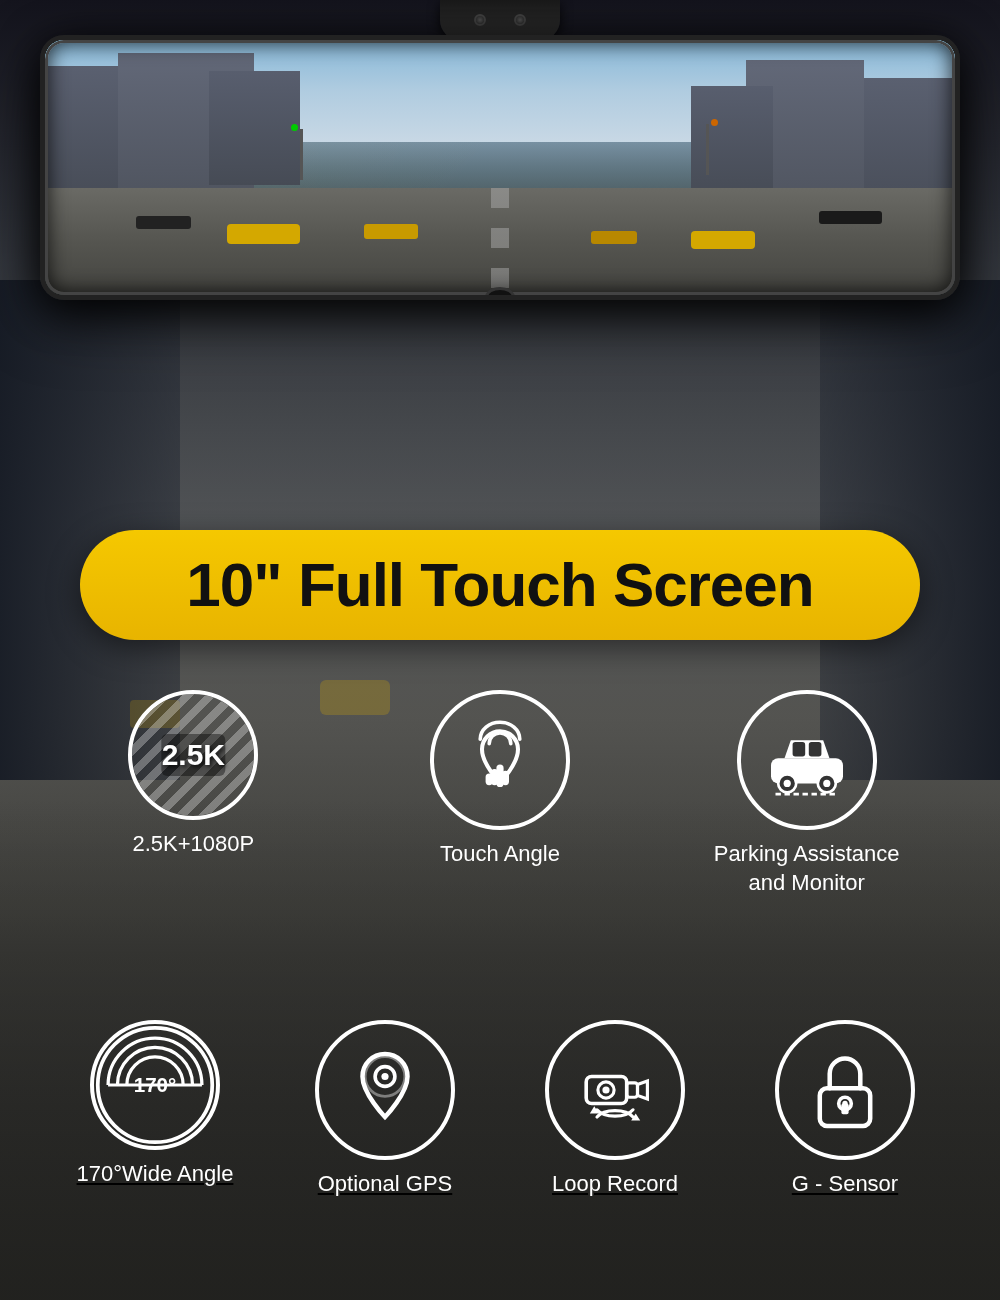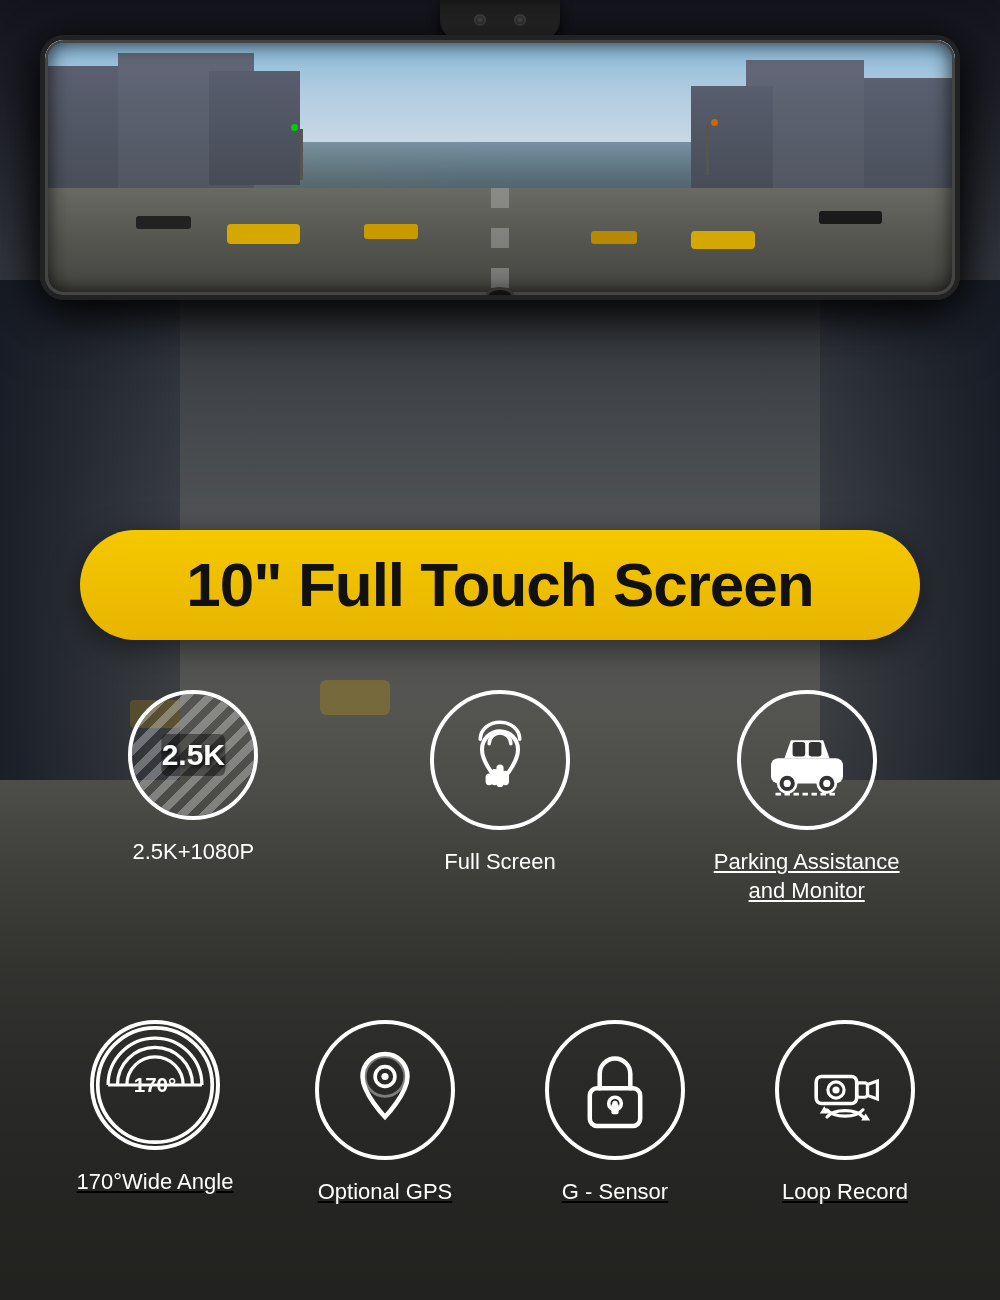--- a/index.html
+++ b/index.html
@@ -227,21 +227,21 @@
       justify-content: center;
       background: transparent;
       position: relative;
     }
 
     .feature-label {
       color: white;
       font-size: 22px;
       font-weight: 500;
       text-align: center;
-      margin-top: 18px;
+      margin-top: 10px;
       line-height: 1.3;
     }
 
     
     .icon-svg {
       width: 90px;
       height: 90px;
     }
 
     
@@ -380,21 +380,21 @@
           <path d="M50 75 C50 75 30 55 30 38 C30 27 39 18 50 18 C61 18 70 27 70 38 C70 55 50 75 50 75Z" fill="none" stroke="white" stroke-width="4.5"></path>
           <path d="M38 32 C38 25 43.5 20 50 20 C56.5 20 62 25 62 32" fill="none" stroke="white" stroke-width="4" stroke-linecap="round"></path>
           <path d="M28 27 C28 16 38 8 50 8 C62 8 72 16 72 27" fill="none" stroke="white" stroke-width="4" stroke-linecap="round"></path>
 
           <rect x="46" y="55" width="8" height="25" rx="4" fill="white"></rect>
           <rect x="40" y="60" width="8" height="18" rx="4" fill="white"></rect>
           <rect x="52" y="62" width="8" height="16" rx="4" fill="white"></rect>
           <rect x="34" y="65" width="8" height="13" rx="4" fill="white"></rect>
         </svg>
       </div>
-      <div class="feature-label">Full Screen</div>
+      <div class="feature-label">Touch Angle</div>
     </div>
 
     <div class="feature-item">
       <div class="feature-icon-circle">
         <svg class="icon-svg" viewBox="0 0 100 100">
 
           <rect x="10" y="48" width="80" height="28" rx="8" fill="white"></rect>
 
           <path d="M25 48 L32 28 L68 28 L75 48Z" fill="white"></path>
 
@@ -402,21 +402,21 @@
           <rect x="52" y="30" width="14" height="16" rx="3" fill="#333"></rect>
 
           <circle cx="28" cy="76" r="10" fill="#333" stroke="white" stroke-width="3"></circle>
           <circle cx="72" cy="76" r="10" fill="#333" stroke="white" stroke-width="3"></circle>
           <circle cx="28" cy="76" r="4" fill="white"></circle>
           <circle cx="72" cy="76" r="4" fill="white"></circle>
 
           <line x1="15" y1="88" x2="85" y2="88" stroke="white" stroke-width="3" stroke-dasharray="6,4"></line>
         </svg>
       </div>
-      <div class="feature-label" style="white-space:pre-line;text-decoration:underline;">Parking Assistance
+      <div class="feature-label" style="white-space:pre-line;">Parking Assistance
 and Monitor</div>
     </div>
   </div>
 
   <div class="features-row features-row-2">
 
     <div class="feature-item">
       <div class="icon-170">
         <svg width="130" height="130" viewBox="0 0 130 130">
 
@@ -440,36 +440,20 @@
 
           <path d="M50 10 C36 10 25 21 25 35 C25 54 50 80 50 80 C50 80 75 54 75 35 C75 21 64 10 50 10Z" fill="none" stroke="white" stroke-width="5"></path>
 
           <circle cx="50" cy="35" r="11" fill="none" stroke="white" stroke-width="4"></circle>
           <circle cx="50" cy="35" r="4" fill="white"></circle>
 
           <circle cx="50" cy="35" r="22" fill="none" stroke="white" stroke-width="3" opacity="0.4"></circle>
         </svg>
       </div>
       <div class="feature-label">Optional GPS</div>
-    </div>
-
-    <div class="feature-item">
-      <div class="feature-icon-circle">
-        <svg class="icon-svg" viewBox="0 0 100 100">
-
-          <rect x="22" y="48" width="56" height="42" rx="8" fill="none" stroke="white" stroke-width="5"></rect>
-
-          <path d="M33 48 L33 32 A17 17 0 0 1 67 32 L67 48" fill="none" stroke="white" stroke-width="5" stroke-linecap="round"></path>
-
-          <circle cx="50" cy="65" r="7" fill="none" stroke="white" stroke-width="4"></circle>
-          <rect x="46" y="65" width="8" height="12" rx="2" fill="white"></rect>
-          <circle cx="50" cy="65" r="3" fill="white"></circle>
-        </svg>
-      </div>
-      <div class="feature-label">G - Sensor</div>
     </div>
 
     <div class="feature-item">
       <div class="feature-icon-circle">
         <svg class="icon-svg" viewBox="0 0 100 100">
 
           <rect x="18" y="35" width="45" height="30" rx="6" fill="none" stroke="white" stroke-width="4"></rect>
 
           <circle cx="40" cy="50" r="9" fill="none" stroke="white" stroke-width="3.5"></circle>
           <circle cx="40" cy="50" r="4" fill="white"></circle>
@@ -480,15 +464,31 @@
 
           <path d="M30 72 A22 12 0 0 0 70 72" fill="none" stroke="white" stroke-width="3.5" stroke-linecap="round"></path>
           <polygon points="27,68 22,76 32,76" fill="white"></polygon>
           <path d="M70 80 A22 12 0 0 0 30 80" fill="none" stroke="white" stroke-width="3.5" stroke-linecap="round"></path>
           <polygon points="73,76 78,84 68,84" fill="white"></polygon>
         </svg>
       </div>
       <div class="feature-label">Loop Record</div>
     </div>
 
+    <div class="feature-item">
+      <div class="feature-icon-circle">
+        <svg class="icon-svg" viewBox="0 0 100 100">
+
+          <rect x="22" y="48" width="56" height="42" rx="8" fill="none" stroke="white" stroke-width="5"></rect>
+
+          <path d="M33 48 L33 32 A17 17 0 0 1 67 32 L67 48" fill="none" stroke="white" stroke-width="5" stroke-linecap="round"></path>
+
+          <circle cx="50" cy="65" r="7" fill="none" stroke="white" stroke-width="4"></circle>
+          <rect x="46" y="65" width="8" height="12" rx="2" fill="white"></rect>
+          <circle cx="50" cy="65" r="3" fill="white"></circle>
+        </svg>
+      </div>
+      <div class="feature-label">G - Sensor</div>
+    </div>
+
   </div>
 
 </div>
 
 </body></html>

